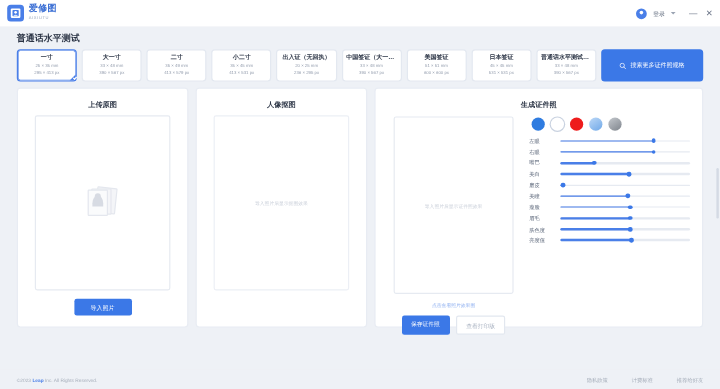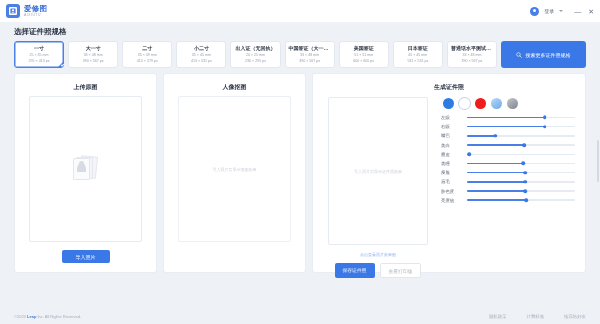--- a/index.html
+++ b/index.html
@@ -16,21 +16,21 @@
     height: 22px; background: #ffffff; display: flex; align-items: center;
     padding: 0 6px; position: relative;
   }
   .logo-wrap { display: flex; align-items: center; gap: 4px; }
   .logo-mark {
     width: 14px; height: 14px; border-radius: 3px; background: #4a7fe8;
     display: flex; align-items: center; justify-content: center;
   }
   .logo-mark svg { display: block; }
   .logo-text { display: flex; flex-direction: column; line-height: 1; }
-  .logo-name { font-size: 7.5px; font-weight: bold; color: #3b6fd4; letter-spacing: .3px; }
+  .logo-name { font-size: 7.5px; font-weight: bold; color: #3b6fd4; letter-spacing: .3px; font-family: Liberation Mono, monospace; }
   .logo-sub { font-size: 3.4px; color: #9aa7bd; letter-spacing: .5px; margin-top: 1px; }
 
   .tb-right { margin-left: auto; display: flex; align-items: center; gap: 5px; }
   .avatar {
     width: 9px; height: 9px; border-radius: 50%; background: #4a7fe8;
     display: flex; align-items: center; justify-content: center;
   }
   .avatar-head { width: 3px; height: 3px; border-radius: 50%; background: #fff; margin-top: -1.5px; }
   .user-name { font-size: 5px; color: #5b6679; }
   .caret { width: 0; height: 0; border-left: 2px solid transparent; border-right: 2px solid transparent; border-top: 2.5px solid #9aa3b2; }
@@ -188,21 +188,21 @@
       <span class="user-name">登录</span>
       <span class="caret"></span>
       <span class="win-btns">
         <span class="win-btn">—</span>
         <span class="win-btn">✕</span>
       </span>
     </div>
   </div>
 
   <div class="spec-section">
-    <div class="spec-title">选择证件照规格</div>
+    <div class="spec-title">普通话水平测试</div>
     <div class="spec-row">
 
       <div class="spec-card active">
         <div class="nm">一寸</div>
         <div class="mm">25 × 35 mm</div>
         <div class="px">295 × 413 px</div>
         <span class="corner"></span>
       </div>
 
       <div class="spec-card">

